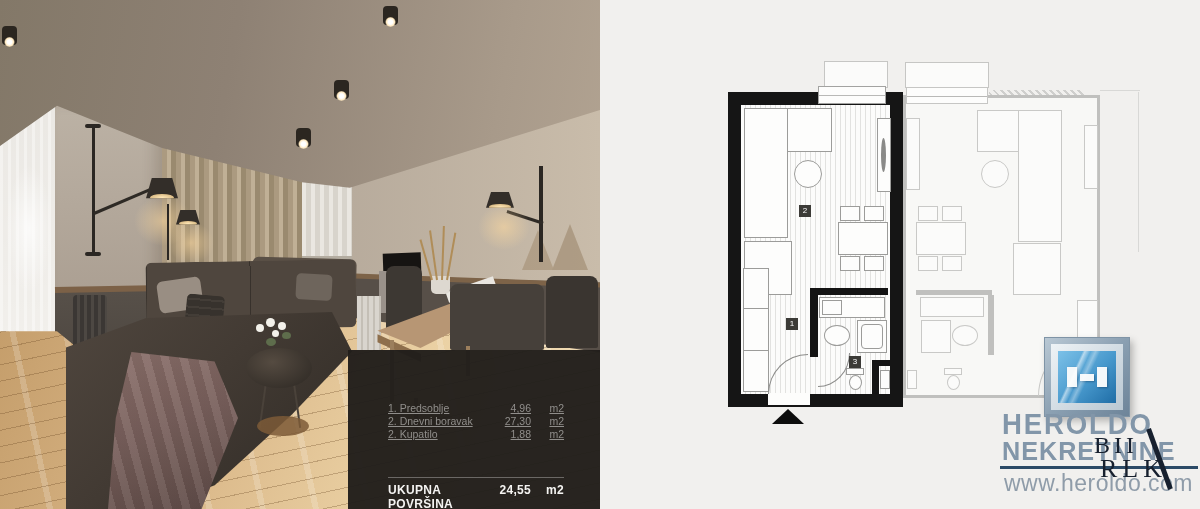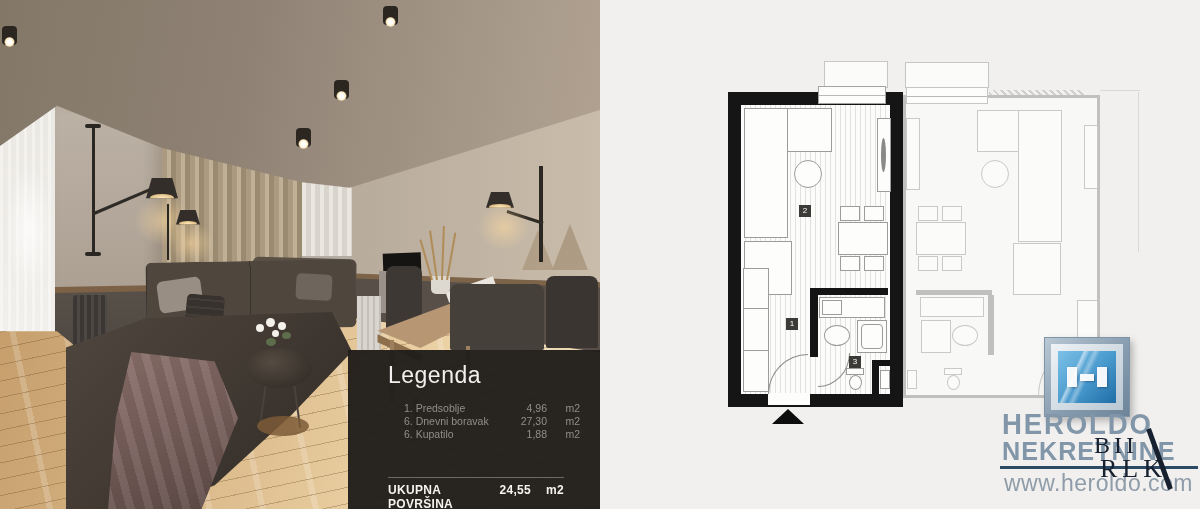--- a/index.html
+++ b/index.html
@@ -86,21 +86,21 @@
     clip-path:polygon(1% 72%,79% 3%,100% 16%,30% 100%);}
   .ph-dtable-edge{position:absolute;left:376px;top:296px;width:150px;height:66px;background:#8e6f4c;
     clip-path:polygon(1% 58%,30% 88%,30% 100%,1% 70%);}
   .ph-runner{position:absolute;left:446px;top:284px;width:50px;height:11px;background:#e9e6e0;transform:rotate(-19deg);}
   .ph-vase{position:absolute;left:431px;top:276px;width:19px;height:18px;background:#ddd8d0;border-radius:0 0 5px 5px;}
   .ph-grass{position:absolute;width:2px;background:#b08d58;transform-origin:bottom center;}
   .ph-chair{position:absolute;background:#3d3833;border-radius:8px 8px 2px 2px;}
   .ph-chairleg{position:absolute;width:4px;background:#9c7f5c;}
   .legend{position:absolute;left:348px;top:350px;width:252px;height:159px;background:rgba(33,30,27,.97);color:#908e8b;z-index:40;}
   .legend-title{position:absolute;left:40px;top:12px;font-size:23px;font-weight:400;color:#f1f0ee;letter-spacing:.5px;}
-  .lrows{position:absolute;left:16px;top:52px;width:100%;}
+  .lrows{position:absolute;left:0;top:52px;width:100%;text-decoration:underline;}
   .lrow{display:flex;padding:0 36px 0 40px;font-size:10.5px;line-height:13px;}
   .lname{flex:1;}
   .lval{width:46px;text-align:right;}
   .lunit{width:33px;text-align:right;}
   .ldivider{position:absolute;left:40px;top:127px;width:176px;height:1px;background:#6b6865;}
   .ltotal{position:absolute;left:0;top:133px;width:100%;display:flex;padding:0 36px 0 40px;font-size:12px;font-weight:bold;color:#f4f3f1;letter-spacing:.3px;}
 
   
   .plan-panel{position:absolute;left:600px;top:0;width:600px;height:509px;background:#f1f0ee;}
   .balcony{position:absolute;background:#fbfbfa;border:1px solid #c6c6c4;}
@@ -208,34 +208,33 @@
     <div class="ph-ctable-top"></div>
     <div class="ph-leaf" style="left:266px;top:338px;width:10px;height:8px;"></div>
     <div class="ph-leaf" style="left:282px;top:332px;width:9px;height:7px;"></div>
     <div class="ph-flower" style="left:256px;top:324px;width:8px;height:8px;"></div>
     <div class="ph-flower" style="left:266px;top:318px;width:9px;height:9px;"></div>
     <div class="ph-flower" style="left:278px;top:322px;width:8px;height:8px;"></div>
     <div class="ph-flower" style="left:272px;top:330px;width:7px;height:7px;"></div>
   </div>
 
   <div class="legend">
-    <div class="legend-title">Legenda</div>
     <div class="lrows">
       <div class="lrow">
         <span class="lname">1. Predsoblje</span>
         <span class="lval">4,96</span>
         <span class="lunit">m2</span>
       </div>
       <div class="lrow">
-        <span class="lname">6. Dnevni boravak</span>
+        <span class="lname">2. Dnevni boravak</span>
         <span class="lval">27,30</span>
         <span class="lunit">m2</span>
       </div>
       <div class="lrow">
-        <span class="lname">6. Kupatilo</span>
+        <span class="lname">2. Kupatilo</span>
         <span class="lval">1,88</span>
         <span class="lunit">m2</span>
       </div>
     </div>
     <div class="ldivider"></div>
     <div class="ltotal">
       <span class="lname">UKUPNA POVRŠINA</span>
       <span class="lval">24,55</span>
       <span class="lunit">m2</span>
     </div>

